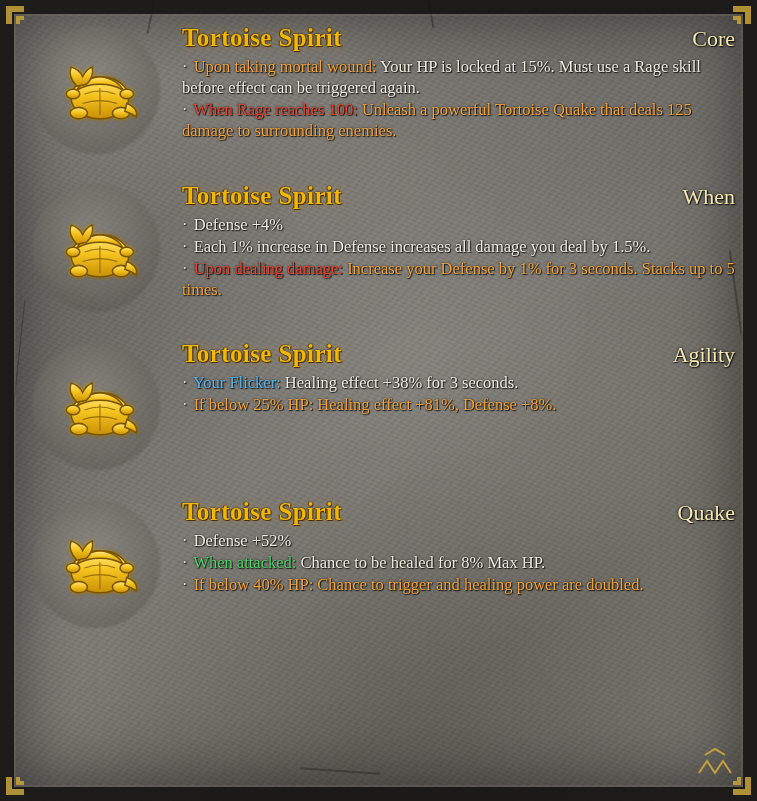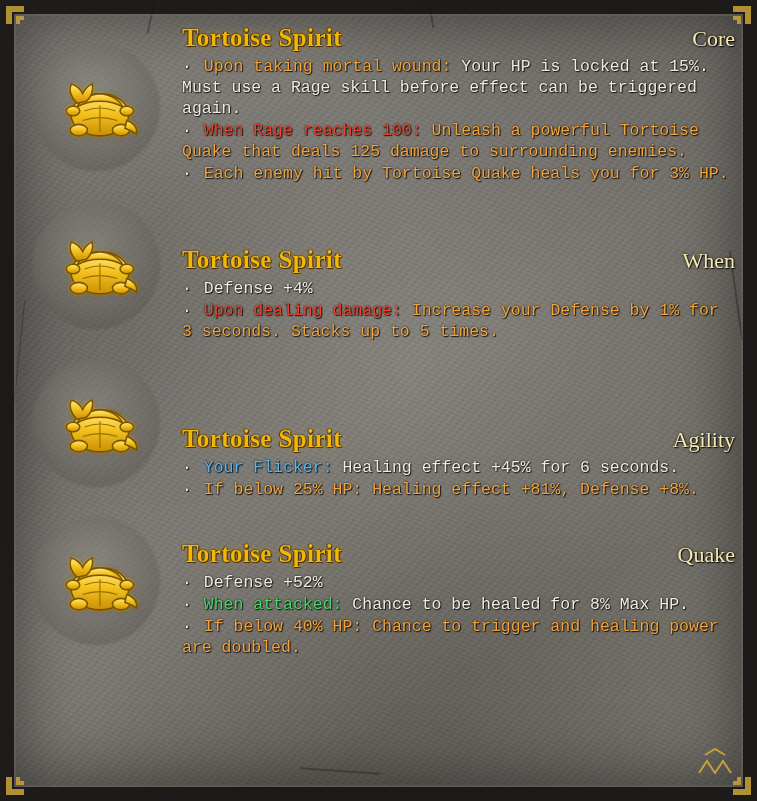--- a/index.html
+++ b/index.html
@@ -74,21 +74,21 @@
 
   .entries {
     position: relative;
     z-index: 3;
     padding: 18px 14px 0 14px;
   }
 
   .entry {
     position: relative;
     display: flex;
-    align-items: flex-end;
+    align-items: flex-start;
     margin-bottom: 8px;
   }
 
   .icon-wrap {
     flex: 0 0 168px;
     position: relative;
     height: 150px;
   }
 
   .icon-disc {
@@ -141,21 +141,21 @@
   .tag {
     font-family: Liberation Serif, serif;
     font-size: 22px;
     color: #f5e7b0;
     text-shadow: 0 0 3px rgba(0,0,0,0.85), 1px 1px 1px rgba(0,0,0,0.8);
     white-space: nowrap;
     padding-left: 16px;
   }
 
   .line {
-    font-family: Liberation Mono, monospace;
+    font-family: Liberation Serif, serif;
     font-size: 16.5px;
     line-height: 21px;
     text-shadow: 0 0 2px rgba(0,0,0,0.85), 1px 1px 1px rgba(0,0,0,0.75);
     margin: 0 0 1px 0;
   }
   .bullet {
     color: #e9e4d6;
     padding-right: 2px;
   }
   .seg { white-space: normal; }
@@ -223,21 +223,20 @@
     </g>
   </svg></div>
         </div>
         <div class="text-col">
           <div class="title-row">
             <div class="title">Tortoise Spirit</div>
             <div class="tag">Core</div>
           </div>
           <div class="line"><span class="bullet">·</span> <span class="seg c-orange">Upon taking mortal wound:</span><span class="seg c-white"> Your HP is locked at 15%. Must use a Rage skill before effect can be triggered again.</span></div>
           <div class="line"><span class="bullet">·</span> <span class="seg c-red">When Rage reaches 100:</span><span class="seg c-orange"> Unleash a powerful Tortoise Quake that deals 125 damage to surrounding enemies.</span></div>
-          <div class="line"><span class="bullet">·</span> <span class="seg c-orange">Each enemy hit by Tortoise Quake heals you for 3% HP.</span></div>
         </div>
       </div>
       <div class="entry">
         <div class="icon-wrap">
           <div class="icon-disc"></div>
           <div class="icon-art">
   <svg viewBox="0 0 100 100" width="96" height="96">
     <defs>
       <linearGradient id="gold" x1="0" y1="0" x2="0" y2="1">
         <stop offset="0%" stop-color="#ffe98a"></stop>
@@ -268,20 +267,21 @@
       <path d="M52 46 v28"></path>
     </g>
   </svg></div>
         </div>
         <div class="text-col">
           <div class="title-row">
             <div class="title">Tortoise Spirit</div>
             <div class="tag">When</div>
           </div>
           <div class="line"><span class="bullet">·</span> <span class="seg c-white">Defense +4%</span></div>
+          <div class="line"><span class="bullet">·</span> <span class="seg c-white">Each 1% increase in Defense increases all damage you deal by 1.5%.</span></div>
           <div class="line"><span class="bullet">·</span> <span class="seg c-red">Upon dealing damage:</span><span class="seg c-orange"> Increase your Defense by 1% for 3 seconds. Stacks up to 5 times.</span></div>
         </div>
       </div>
       <div class="entry">
         <div class="icon-wrap">
           <div class="icon-disc"></div>
           <div class="icon-art">
   <svg viewBox="0 0 100 100" width="96" height="96">
     <defs>
       <linearGradient id="gold" x1="0" y1="0" x2="0" y2="1">
@@ -312,21 +312,21 @@
       <path d="M34 62 q18 -6 36 0"></path>
       <path d="M52 46 v28"></path>
     </g>
   </svg></div>
         </div>
         <div class="text-col">
           <div class="title-row">
             <div class="title">Tortoise Spirit</div>
             <div class="tag">Agility</div>
           </div>
-          <div class="line"><span class="bullet">·</span> <span class="seg c-blue">Your Flicker:</span><span class="seg c-white"> Healing effect +45% for 6 seconds.</span></div>
+          <div class="line"><span class="bullet">·</span> <span class="seg c-blue">Your Flicker:</span><span class="seg c-white"> Healing effect +38% for 3 seconds.</span></div>
           <div class="line"><span class="bullet">·</span> <span class="seg c-orange">If below 25% HP: Healing effect +81%, Defense +8%.</span></div>
         </div>
       </div>
       <div class="entry">
         <div class="icon-wrap">
           <div class="icon-disc"></div>
           <div class="icon-art">
   <svg viewBox="0 0 100 100" width="96" height="96">
     <defs>
       <linearGradient id="gold" x1="0" y1="0" x2="0" y2="1">

